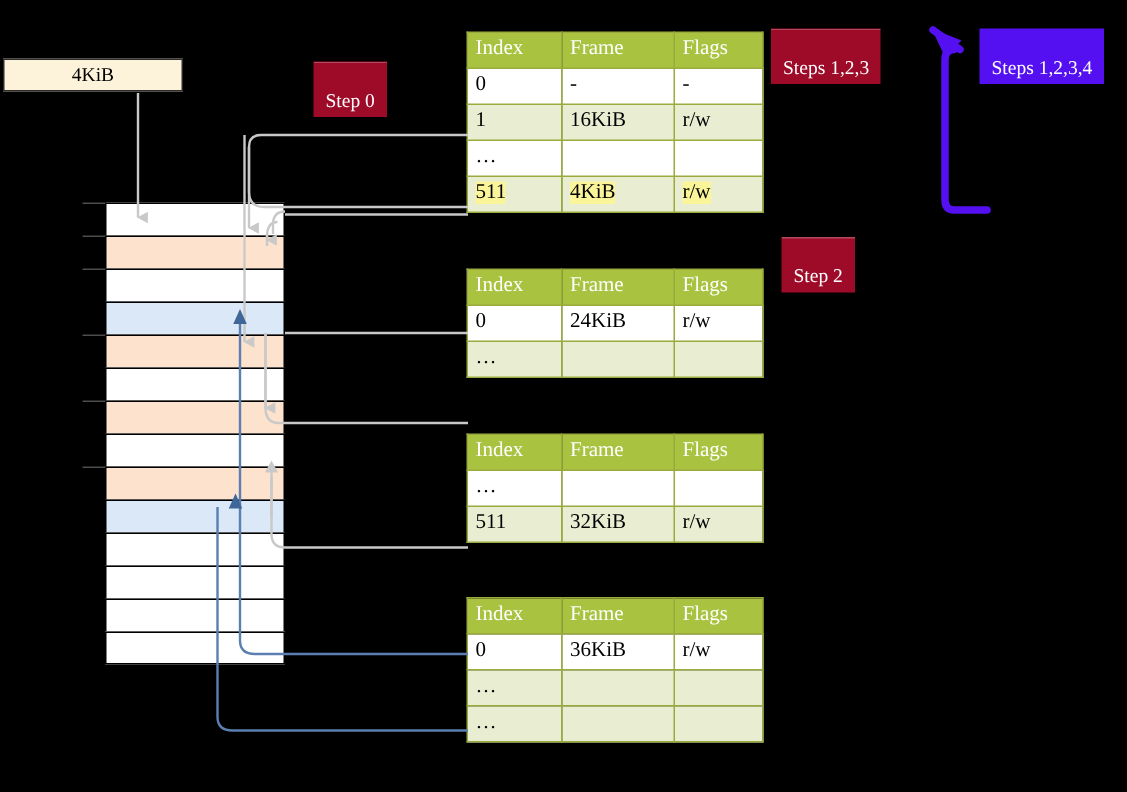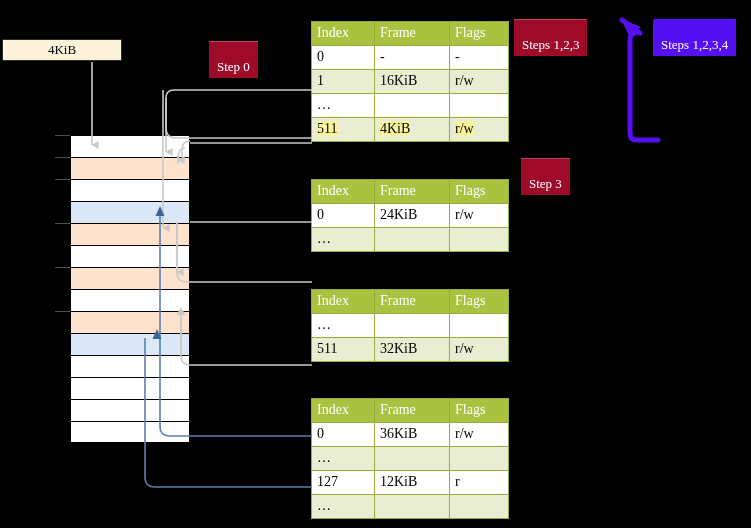--- a/index.html
+++ b/index.html
@@ -46,21 +46,21 @@
             pointer-events:none;}
 </style>
 </head>
 <body>
 
 <div id="stage">
 
   <div class="kbox" id="kbox" style="left: 2px; top: 39px; width: 118px;">4KiB</div>
 
   <div class="badge red" id="b-step0" style="left: 189px; top: 41px; margin-left: 20px;">Step 0</div>
-  <div class="badge red" id="b-step4" style="left: 521px; top: 158px;">Step 3</div>
+  <div class="badge red" id="b-step4" style="left: 521px; top: 158px;">Step 2</div>
   <div class="badge red" id="b-s123" style="left: 514px; top: 19px;">Steps 1,2,3</div>
   <div class="badge blue" id="b-s1234" style="left: 653px; top: 19px;">Steps 1,2,3,4</div>
 
   <div id="memcol">
       <div class="mrow" style="top: 0px;"></div>
       <div class="tick" style="left: -15px; top: 0px;"></div>
       <div class="mrow orange" style="top: 22px;"></div>
       <div class="tick" style="left: -15px; top: 22px;"></div>
       <div class="mrow" style="top: 44px;"></div>
       <div class="tick" style="left: -15px; top: 44px;"></div>
@@ -166,25 +166,20 @@
           <tr>
             <td class="c-idx">0</td>
             <td class="c-frm">36KiB</td>
             <td class="c-flg">r/w</td>
           </tr>
           <tr class="alt">
             <td class="c-idx">…</td>
             <td class="c-frm"></td>
             <td class="c-flg"></td>
           </tr>
-          <tr>
-            <td class="c-idx">127</td>
-            <td class="c-frm">12KiB</td>
-            <td class="c-flg">r</td>
-          </tr>
           <tr class="alt">
             <td class="c-idx">…</td>
             <td class="c-frm"></td>
             <td class="c-flg"></td>
           </tr>
         </tbody>
       </table>
     </div>
 
   <svg id="wires" viewBox="0 0 751 528">

